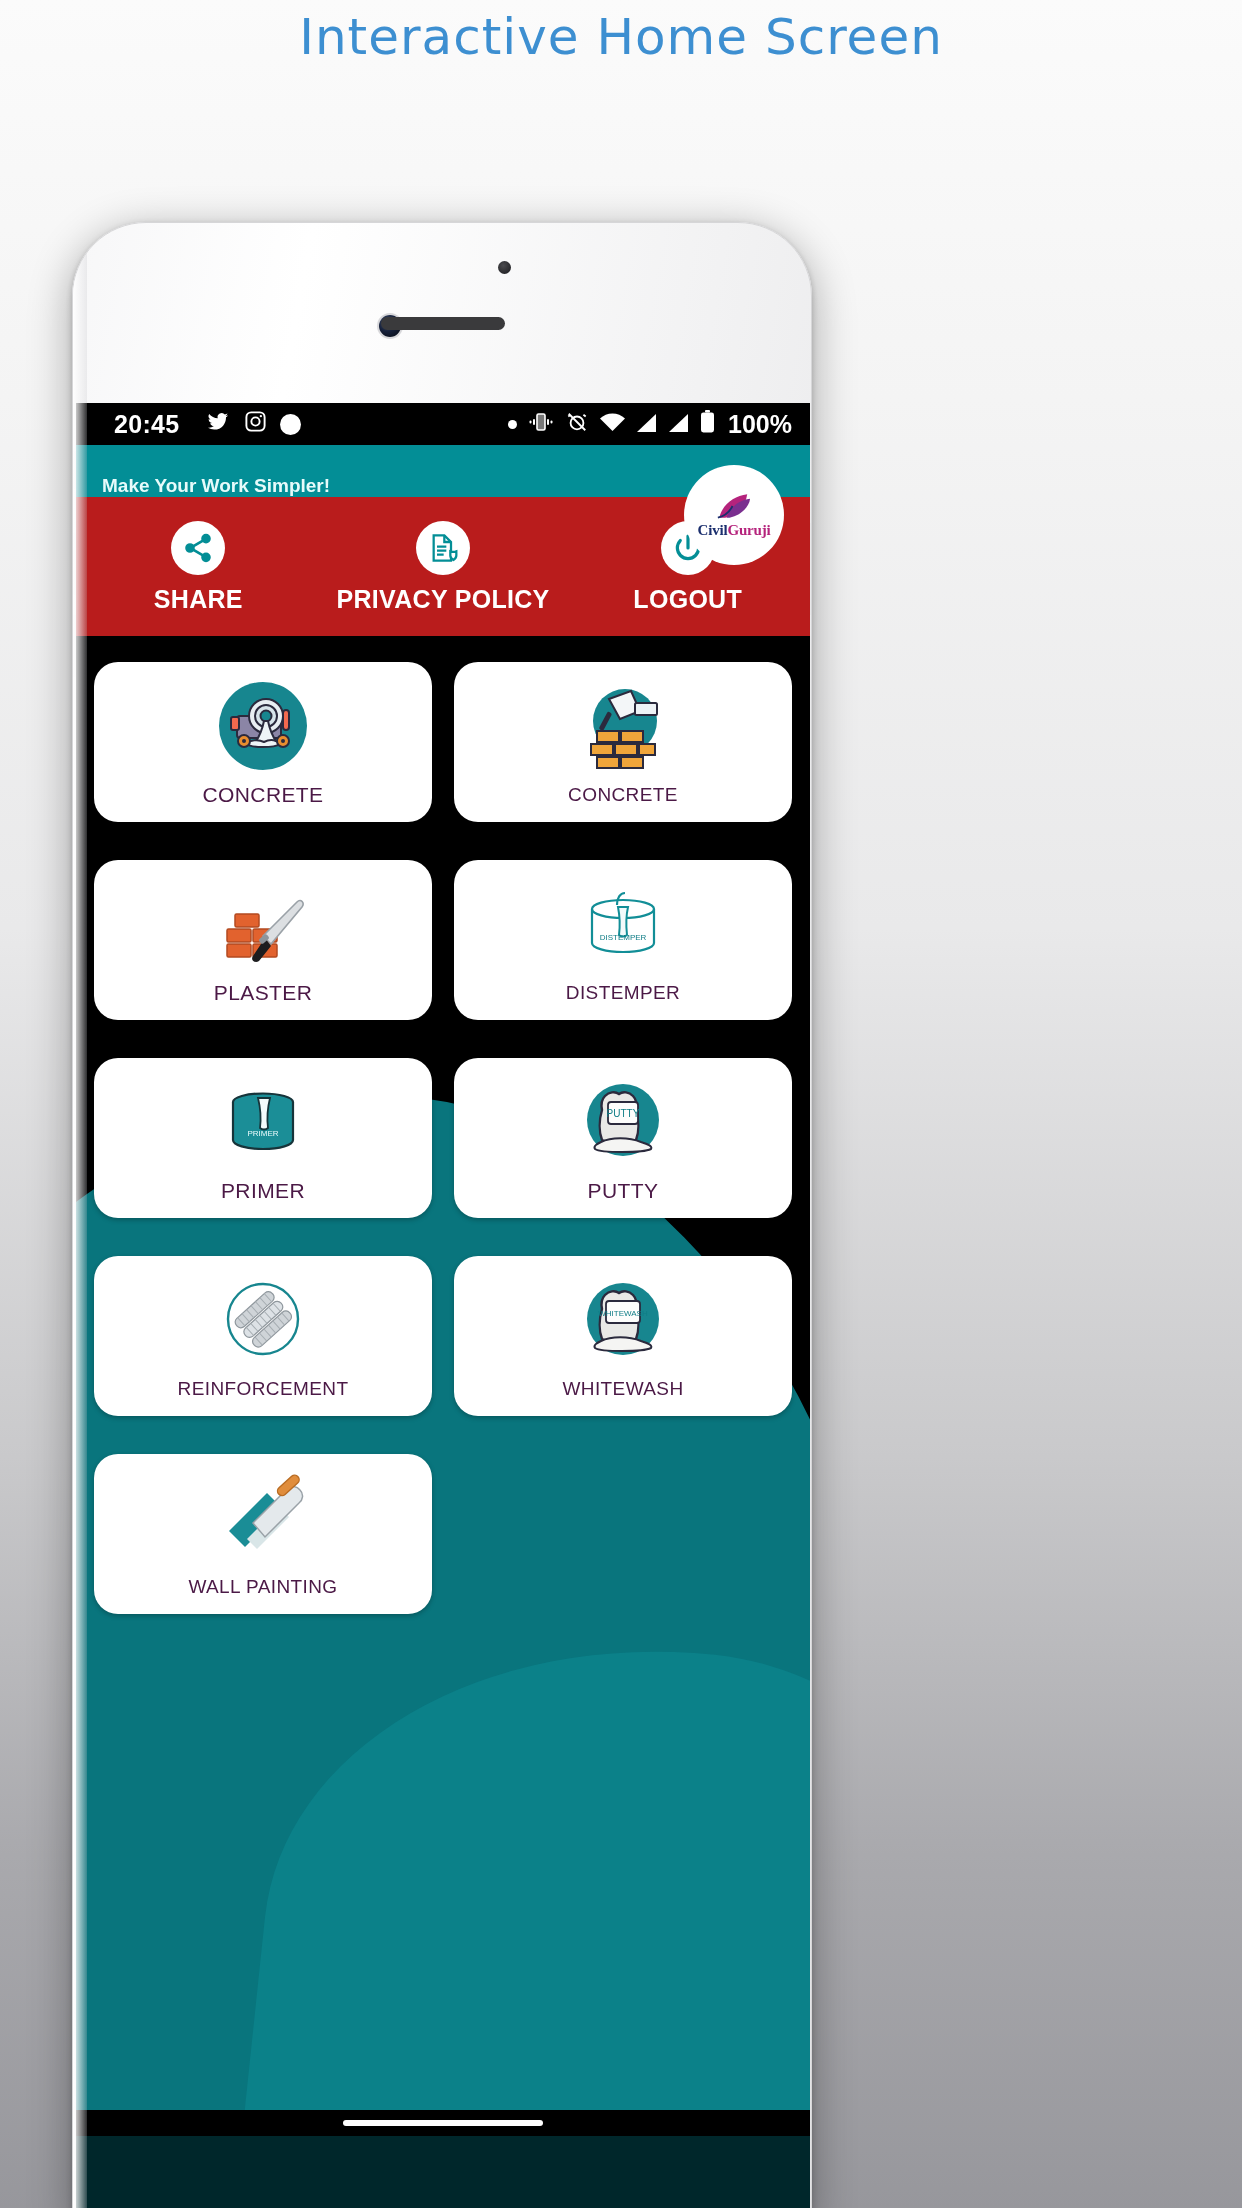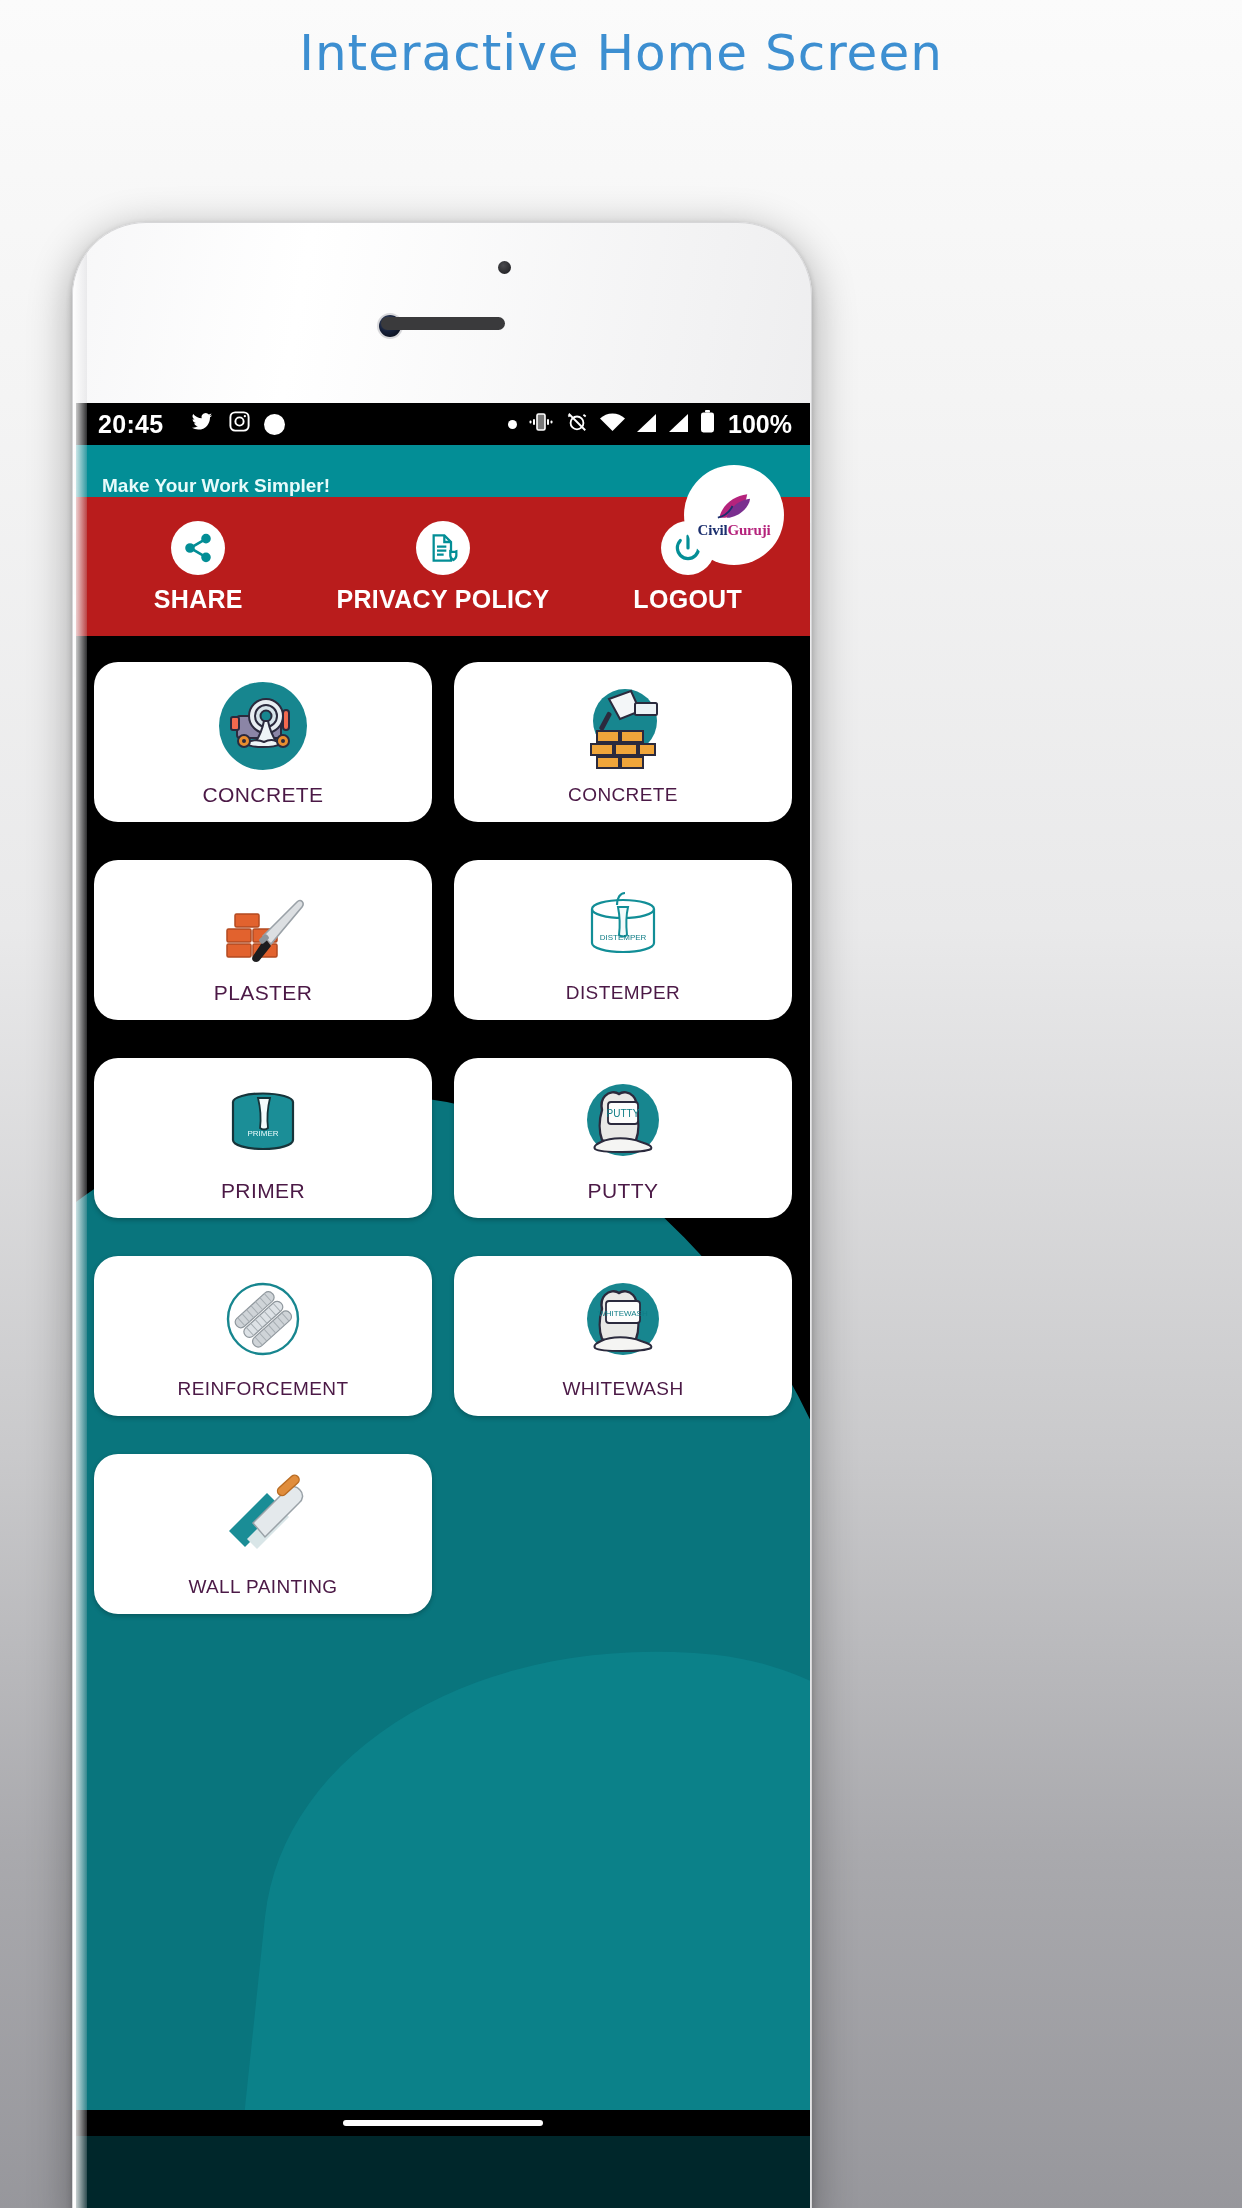--- a/index.html
+++ b/index.html
@@ -7,21 +7,21 @@
   body {
     font-family: "Liberation Sans", sans-serif;
     background: linear-gradient(180deg,#fbfbfb 0%,#f4f4f4 18%,#e9e9ea 42%,#c9c9cb 66%,#a9a9ad 84%,#97979c 100%);
     position: relative;
     overflow: hidden;
   }
 
   
   .page-title {
     position: absolute;
-    top: 24px; left: 0; width: 100%;
+    top: 8px; left: 0; width: 100%;
     text-align: center;
     font-size: 50px;
     font-weight: 400;
     letter-spacing: 1px;
     color: #3d8fd1;
     font-family: "DejaVu Sans", sans-serif;
   }
 
   
   .phone {
@@ -70,21 +70,21 @@
     background: #00272b;
     overflow: hidden;
   }
 
   
   .statusbar {
     height: 42px;
     background: #000;
     display: flex;
     align-items: center;
-    padding: 0 18px 0 22px;
+    padding: 0 18px 0 38px;
     color: #fff;
     font-size: 25px;
     font-weight: bold;
     gap: 12px;
   }
   .sb-time { letter-spacing: .3px; }
   .sb-left-icons { display:flex; align-items:center; gap: 13px; margin-left: 14px;}
   .sb-spacer { flex: 1; }
   .sb-right { display:flex; align-items:center; gap: 11px; }
   .sb-ico { display:inline-block; }

